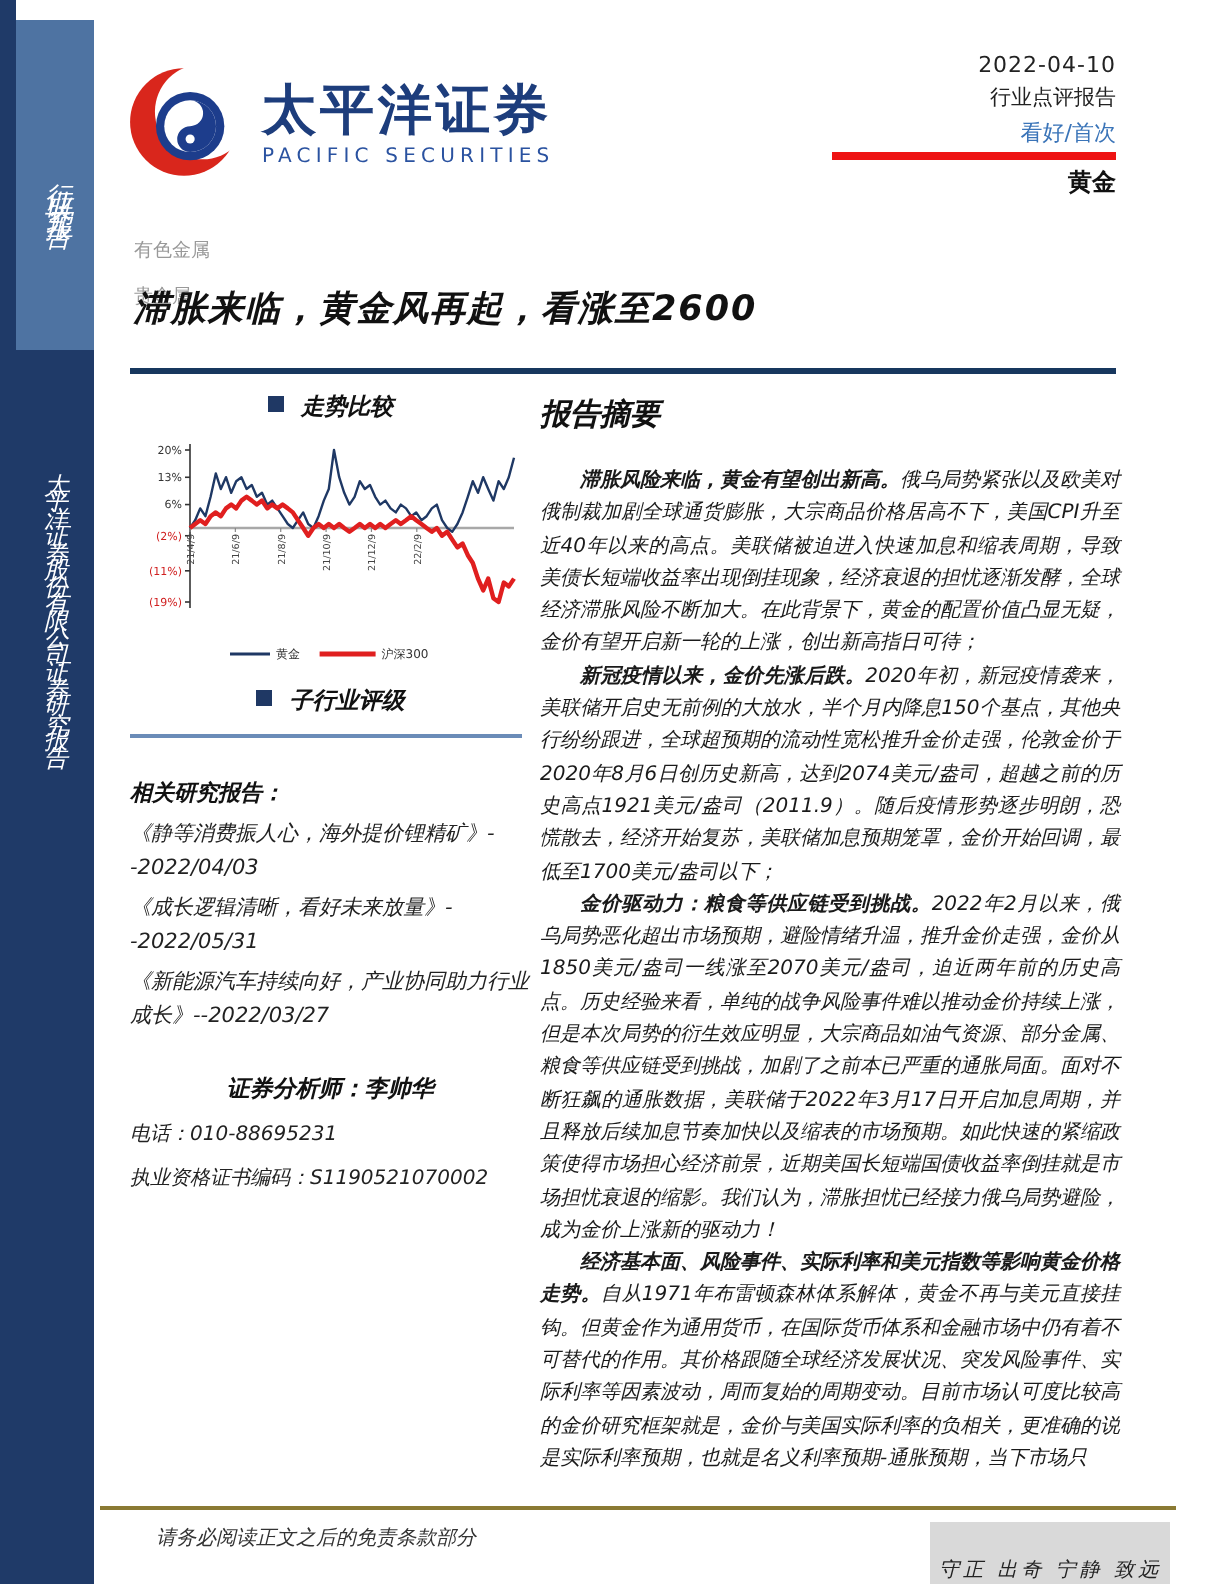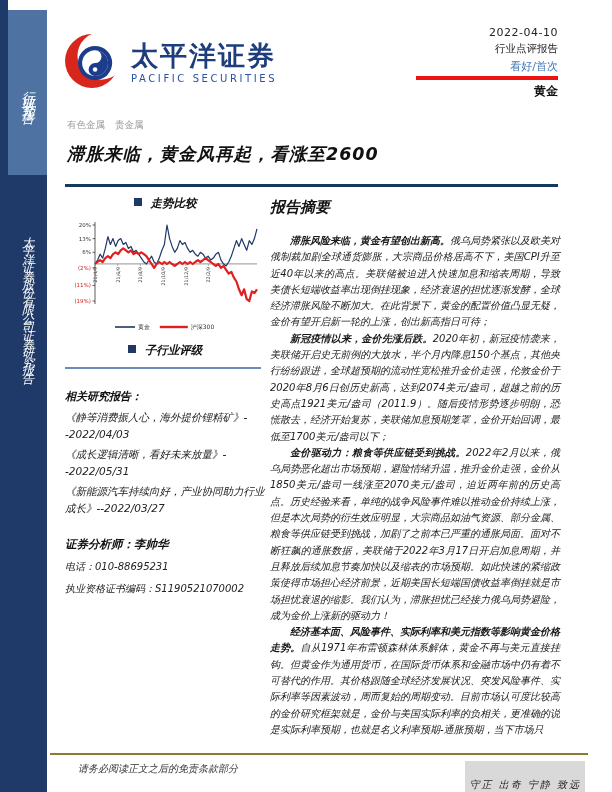--- a/index.html
+++ b/index.html
@@ -17,37 +17,37 @@
   
   .logo-wrap{position:absolute;left:64px;top:32px;display:flex;align-items:center;gap:9px;}
   .brand-cn{font-size:27px;font-weight:bold;color:#1d3d7c;letter-spacing:2px;line-height:1.05;}
   .brand-en{font-size:10px;color:#2a52a0;letter-spacing:2.6px;margin-top:2px;}
   .header-right{position:absolute;right:54px;top:26px;width:142px;text-align:right;}
   .hr-date{font-size:11px;color:#222;letter-spacing:0.5px;}
   .hr-type{font-size:10.5px;color:#222;margin-top:3px;}
   .hr-rating{font-size:11px;color:#3a74b8;margin-top:3px;}
   .red-rule{height:3.5px;background:#ee1313;margin:2px 0 3px 0;}
   .hr-industry{font-size:12px;font-weight:bold;color:#111;}
-  .tags{position:absolute;left:67px;top:119px;display:flex;gap:10px;font-size:9.5px;color:#999;}
+  .tags{position:absolute;left:67px;top:119px;display:flex;gap:10px;font-size:9.5px;color:#999;flex-direction:column;}
   .title{position:absolute;left:67px;top:142px;font-size:17.5px;font-weight:bold;
          font-style:italic;color:#111;letter-spacing:1px;}
   .title-rule{position:absolute;left:65px;top:184px;width:493px;height:3px;background:#17375e;}
   
   .left-col{position:absolute;left:65px;top:196px;width:200px;}
   .right-col{position:absolute;left:270px;top:196px;width:290px;}
   .section-head{display:flex;align-items:flex-start;gap:9px;font-size:11.5px;font-weight:bold;
                 font-style:italic;color:#111;justify-content:center;}
   .bullet{width:8px;height:8px;background:#1f3864;margin-top:2px;flex:none;}
   .chart-box{margin:6px 0 4px 0;}
   .thin-rule{height:1.5px;background:#6b8cb8;margin:9px 0 20px 0;width:196px;}
   .related{margin-top:6px;font-style:italic;}
   .related-title{font-size:11px;font-weight:bold;color:#111;margin-bottom:5px;}
   .related-item{font-size:10.5px;line-height:1.62;color:#222;margin-bottom:3px;}
   .analyst{margin-top:20px;}
-  .analyst-name{font-size:11.5px;font-weight:bold;font-style:italic;color:#111;margin-bottom:8px;}
+  .analyst-name{font-size:11.5px;font-weight:bold;font-style:italic;color:#111;margin-bottom:8px;text-align:center;}
   .analyst-line{font-size:10px;color:#222;margin-bottom:8px;font-style:italic;}
   
   .summary-heading{font-size:15px;font-weight:bold;font-style:italic;color:#111;margin:2px 0 16px 0;}
   .para{font-size:10px;line-height:1.63;text-align:justify;text-indent:2em;
         font-style:italic;color:#1a1a1a;margin:0;}
   .para .lead{font-weight:bold;}
   
   .footer-rule{position:absolute;left:50px;top:753px;width:538px;height:2px;background:#8a7a33;}
   .footer-left{position:absolute;left:78px;top:762px;font-size:10px;font-style:italic;color:#333;}
   .footer-motto{position:absolute;right:27px;top:761px;font-size:10px;color:#222;

